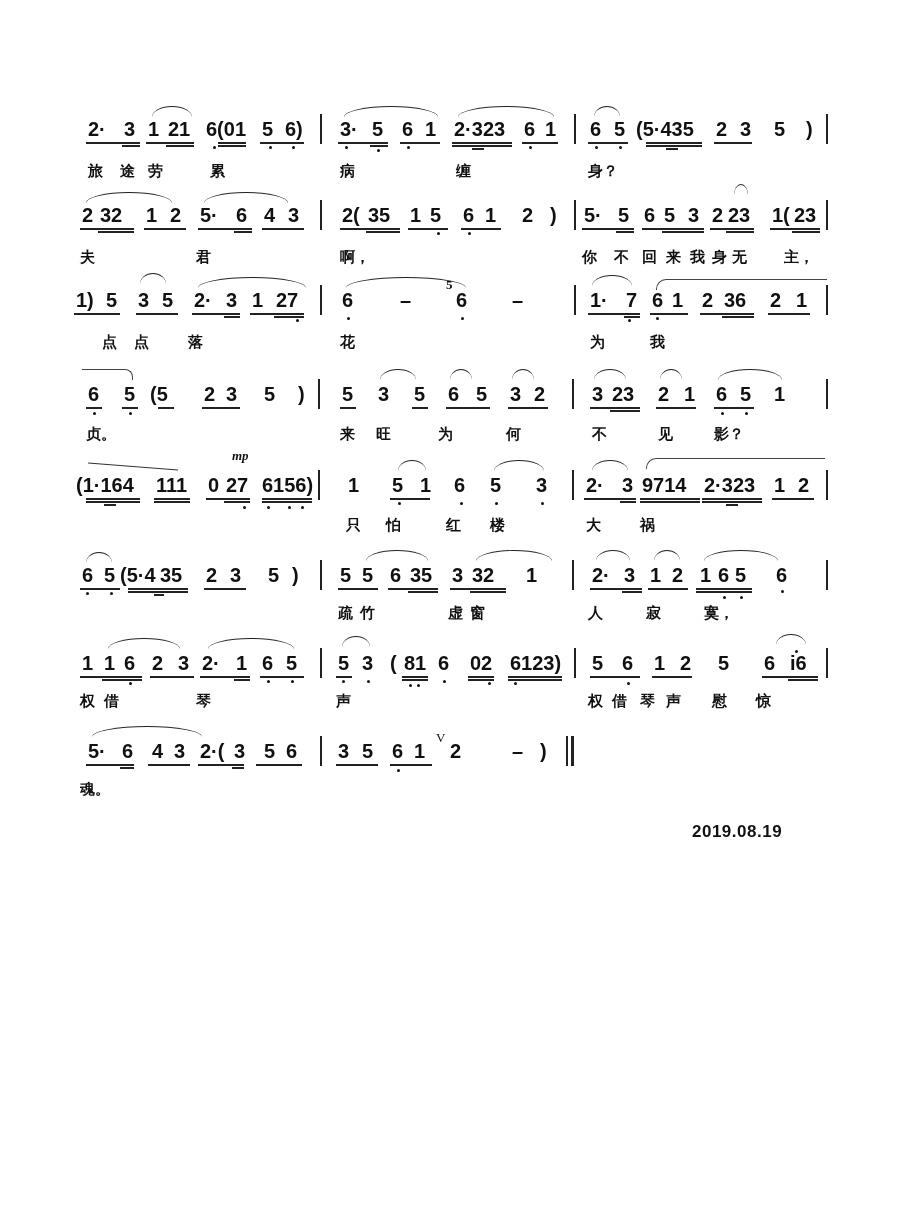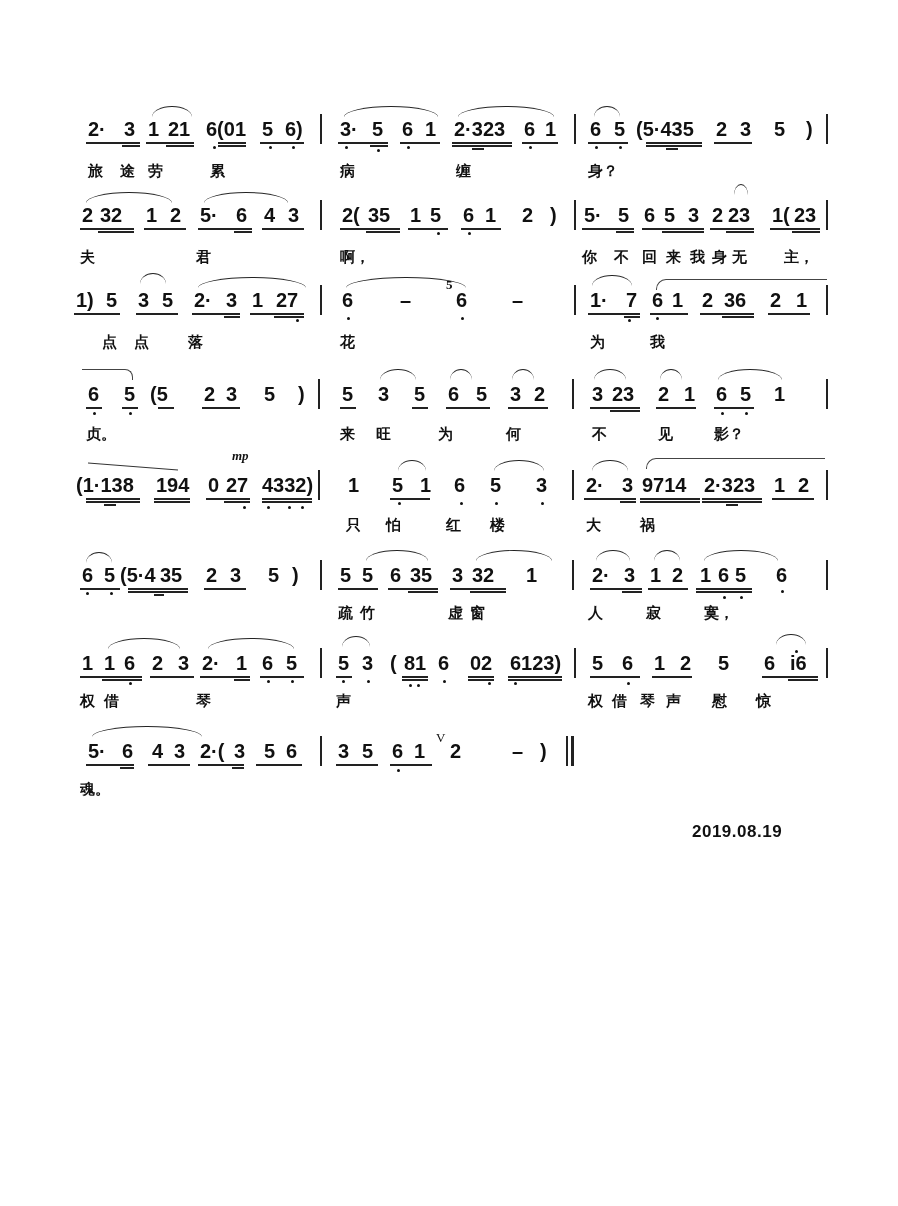--- a/index.html
+++ b/index.html
@@ -270,25 +270,25 @@
     <span class="lyr" style="left:592px;top:60px">不</span>
     <span class="lyr" style="left:658px;top:60px">见</span>
     <span class="lyr" style="left:714px;top:60px">影？</span>
   </div>
 
   <div class="sys" style="top:452px;">
     <span class="dyn" style="left:232px;top:-4px">mp</span>
     <svg class="cresc" style="left:88px;top:10px" width="92" height="10">
       <line x1="0" y1="1" x2="90" y2="8" stroke="#333" stroke-width="1.2"></line>
     </svg>
-    <span class="tok" style="left:76px;top:22px">(1·138</span>
-    <span class="tok" style="left:156px;top:22px">194</span>
+    <span class="tok" style="left:76px;top:22px">(1·164</span>
+    <span class="tok" style="left:156px;top:22px">111</span>
     <span class="tok" style="left:208px;top:22px">0</span>
     <span class="tok" style="left:226px;top:22px">27</span>
-    <span class="tok" style="left:262px;top:22px">4332)</span>
+    <span class="tok" style="left:262px;top:22px">6156)</span>
     <div class="bar" style="left:318px;top:18px"></div>
     <span class="tok" style="left:348px;top:22px">1</span>
     <span class="tok" style="left:392px;top:22px">5</span>
     <span class="tok" style="left:420px;top:22px">1</span>
     <span class="tok" style="left:454px;top:22px">6</span>
     <span class="tok" style="left:490px;top:22px">5</span>
     <span class="tok" style="left:536px;top:22px">3</span>
     <div class="bar" style="left:572px;top:18px"></div>
     <span class="tok" style="left:586px;top:22px">2·</span>
     <span class="tok" style="left:622px;top:22px">3</span>

